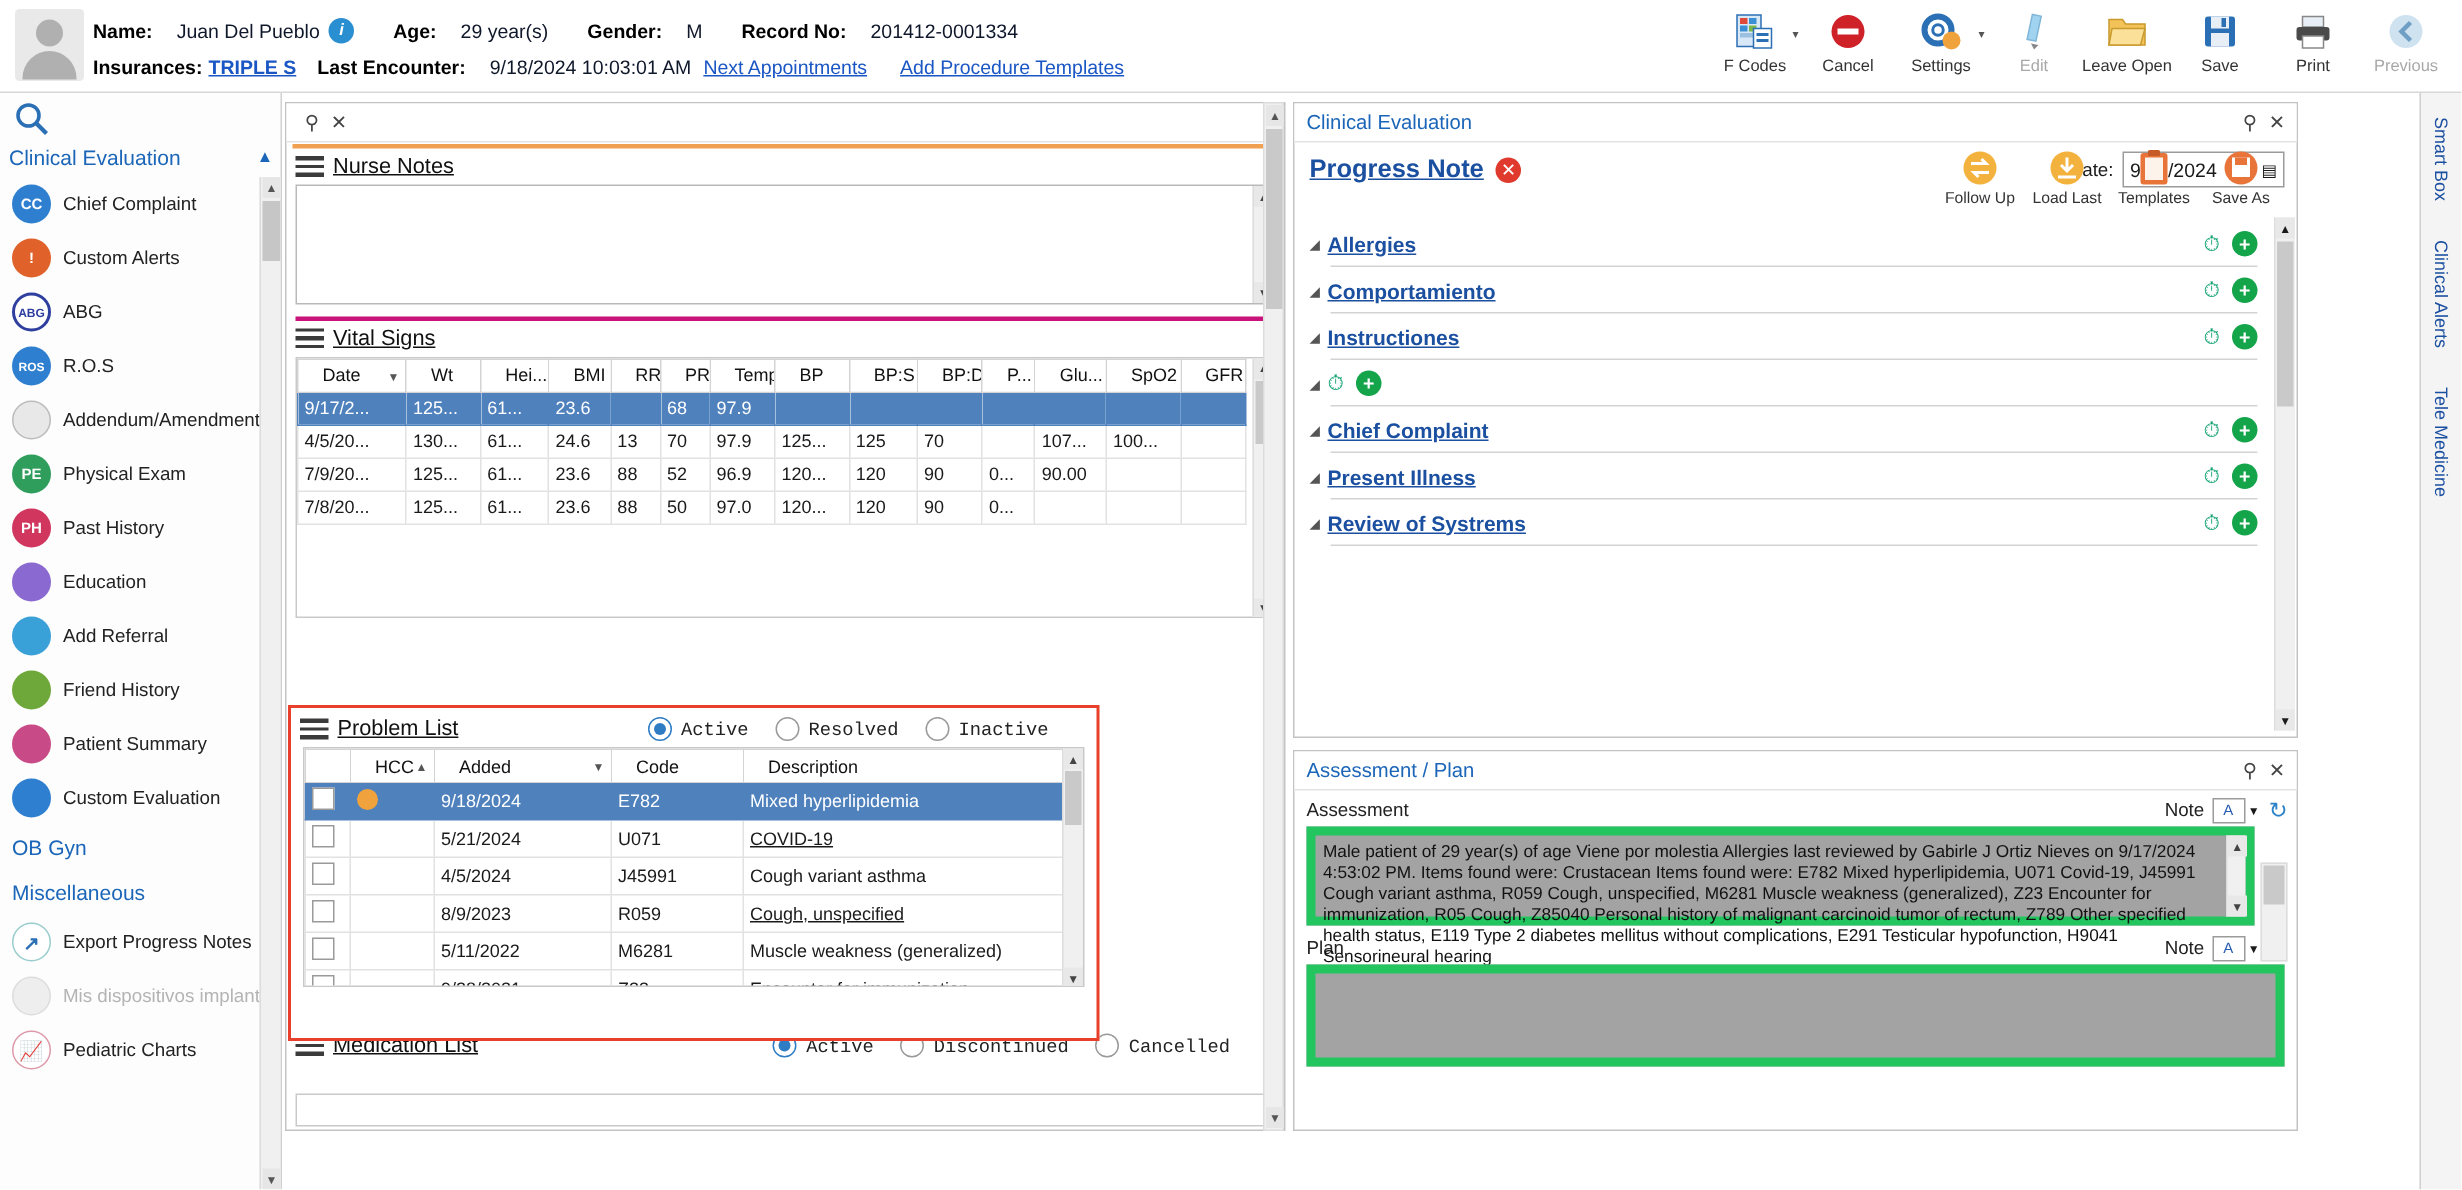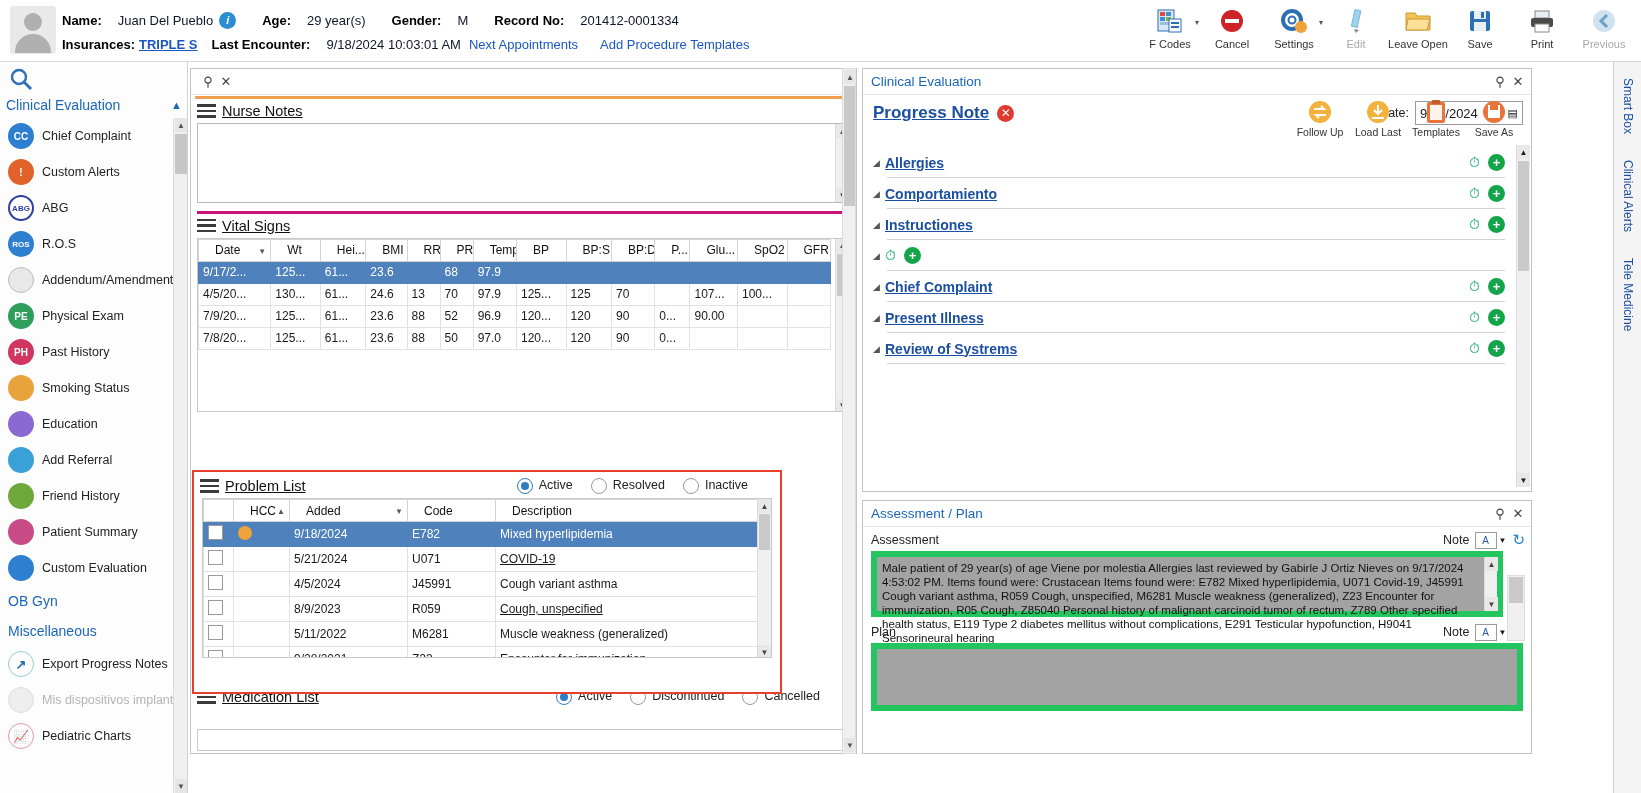--- a/index.html
+++ b/index.html
@@ -36,21 +36,21 @@
   .hdr-label { font-weight: bold; font-size: 13px; color: #000; }
   .hdr-val { font-size: 13px; color: #0f172a; margin-left: 16px; }
   .hdr-gap { display: inline-block; width: 26px; }
   .info-badge {
     display: inline-flex; align-items: center; justify-content: center;
     width: 17px; height: 17px; border-radius: 50%;
     background: #2a8fd0; color: #fff; font-size: 11px; font-weight: bold;
     font-style: italic; margin-left: 6px;
   }
   .hdr-link { color: #1a56c4; text-decoration: underline; font-size: 13px; font-weight: bold; }
-  .hdr-link2 { color: #1a56c4; font-size: 13px; }
+  .hdr-link2 { color: #1a56c4; text-decoration: underline; font-size: 13px; }
 
   
   .tbar { position: absolute; top: 2px; right: 6px; height: 58px; display: flex; align-items: flex-start; }
   .tbtn {
     width: 62px; height: 58px; display: flex; flex-direction: column;
     align-items: center; justify-content: flex-start; padding-top: 3px;
     cursor: pointer; position: relative;
   }
   .tbtn .glyph { height: 32px; display: flex; align-items: center; justify-content: center; }
   .tbtn .lbl { font-size: 11px; color: #333; margin-top: 1px; white-space: nowrap; }
@@ -137,24 +137,24 @@
     padding: 3px 16px; height: 22px; color: #111; position: relative; white-space: nowrap; overflow: hidden;
   }
   table.grid td {
     border: 1px solid #e2e2e2; padding: 3px 4px; height: 22px; white-space: nowrap; overflow: hidden;
   }
   table.grid tr.sel td { background: #4f81bd; color: #fff; border-color: #4f81bd; }
   .sort-caret { font-size: 8px; color: #555; position: absolute; right: 4px; top: 7px; }
 
   
   #problem-box {
-    position: absolute; left: 192px; top: 470px; width: 590px; height: 224px;
+    position: absolute; left: 192px; top: 470px; width: 541px; height: 224px;
     border: 2px solid #e8402a; background: #fff;
   }
-  .radio-row { display: flex; align-items: flex-start; gap: 6px; }
+  .radio-row { display: flex; align-items: flex-end; gap: 6px; font-family: Liberation Mono, monospace; }
   .radio {
     width: 16px; height: 16px; border-radius: 50%; border: 1px solid #9a9a9a; background: #fff;
     display: inline-block; position: relative;
   }
   .radio.on { border-color: #2e7dc4; }
   .radio.on::after {
     content: ""; position: absolute; left: 3px; top: 3px; width: 8px; height: 8px;
     border-radius: 50%; background: #2e7dc4;
   }
   .radio-lbl { font-size: 12.5px; color: #222; margin-right: 12px; }
@@ -371,24 +371,20 @@
         <span class="ico" style="background:#e8e8e8;border:1px solid #bbb;"></span>
         <span class="txt">Addendum/Amendments</span>
       </div>
       <div class="sb-item">
         <span class="ico" style="background:#2f9e5c;">PE</span>
         <span class="txt">Physical Exam</span>
       </div>
       <div class="sb-item">
         <span class="ico" style="background:#d0365e;">PH</span>
         <span class="txt">Past History</span>
-      </div>
-      <div class="sb-item">
-        <span class="ico" style="background:#e8a33d;"></span>
-        <span class="txt">Smoking Status</span>
       </div>
       <div class="sb-item">
         <span class="ico" style="background:#8a6ad0;"></span>
         <span class="txt">Education</span>
       </div>
       <div class="sb-item">
         <span class="ico" style="background:#3aa0d8;"></span>
         <span class="txt">Add Referral</span>
       </div>
       <div class="sb-item">

